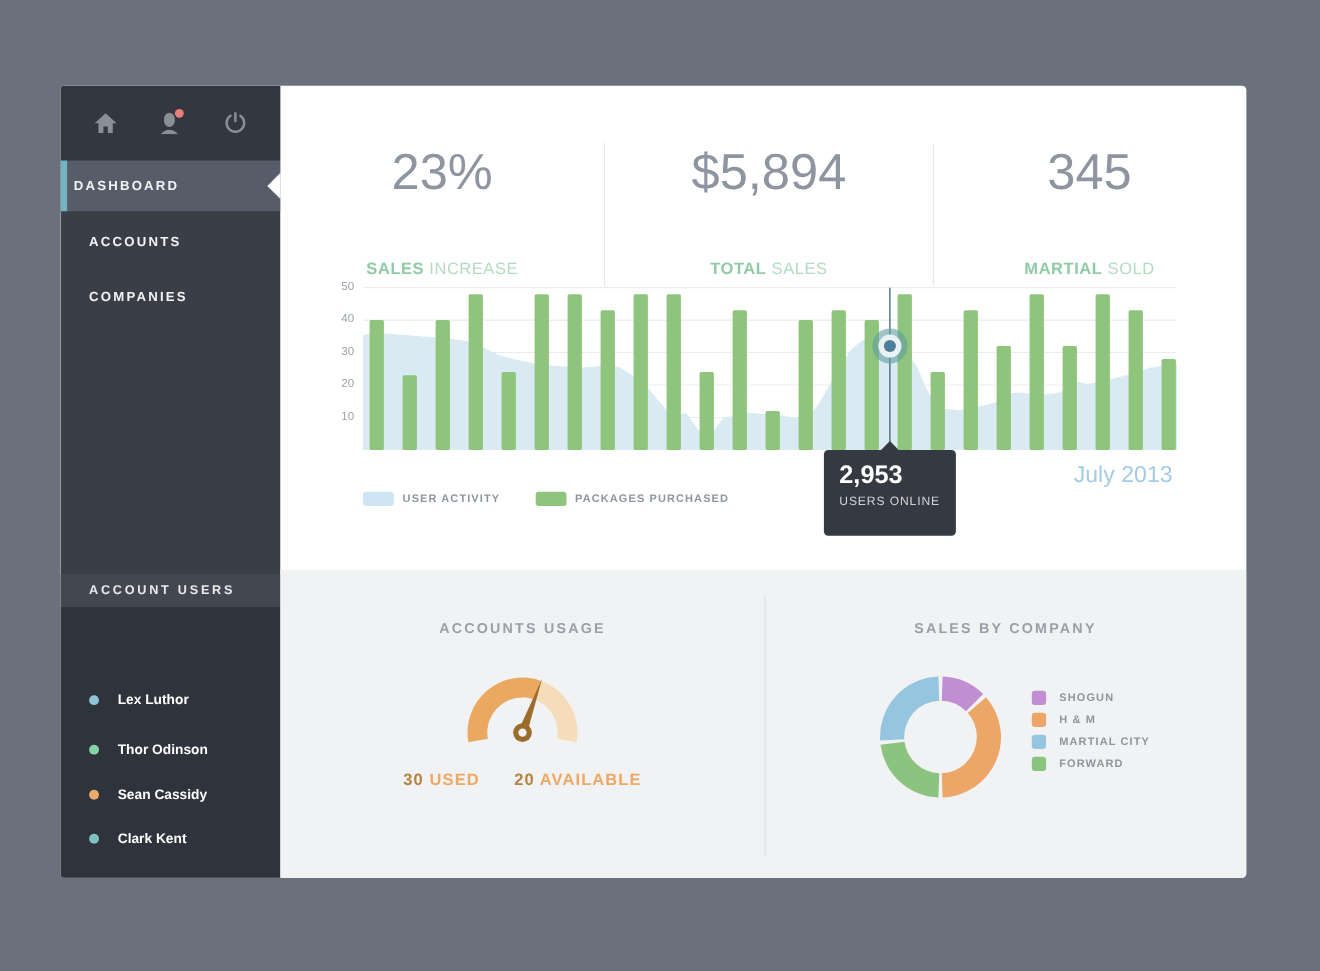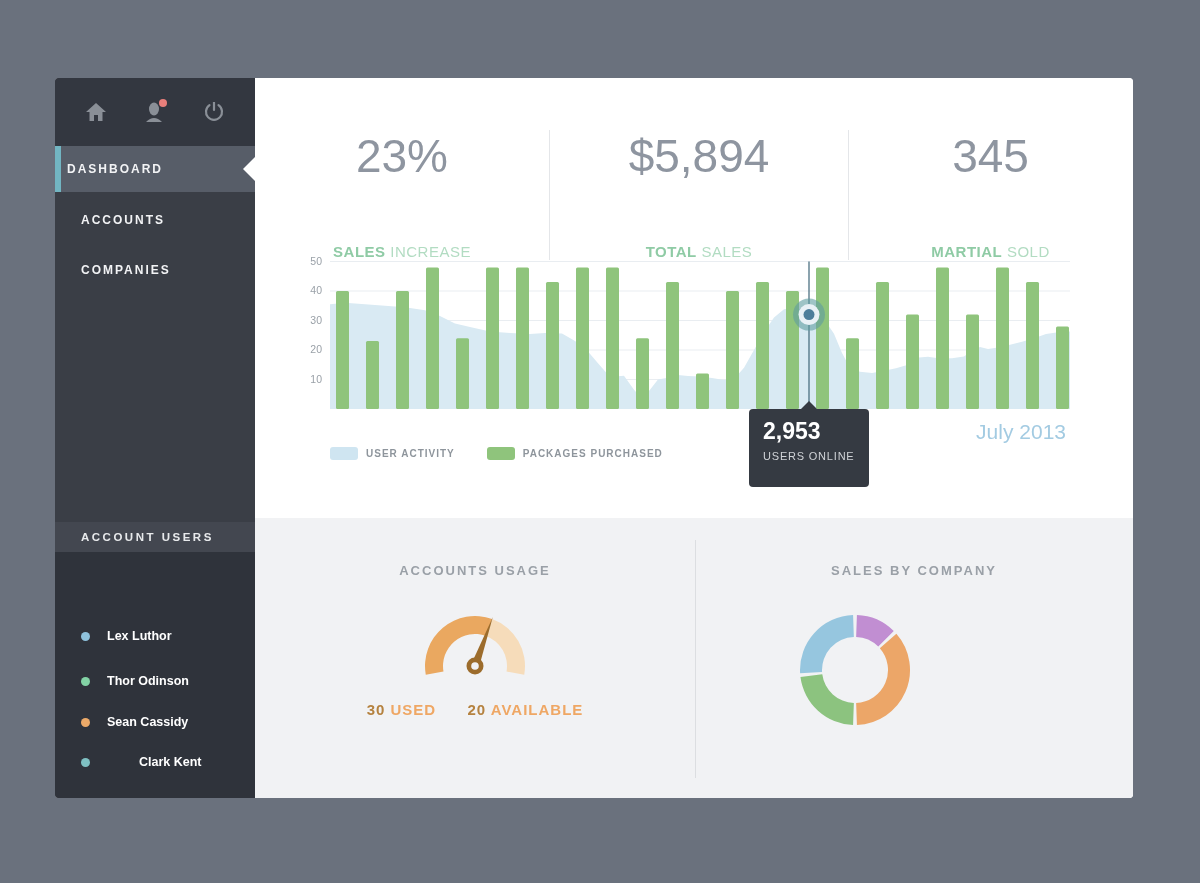--- a/index.html
+++ b/index.html
@@ -28,21 +28,21 @@
   .au-list { position:absolute; left:0; top:474px; width:200px; height:246px; background:#2f333b; }
   .au-row { position:absolute; left:0; width:200px; height:24px; display:flex; align-items:center; cursor:pointer; }
   .au-dot { width:9px; height:9px; border-radius:50%; margin-left:26px; }
   .au-name { margin-left:17px; color:#fff; font-size:12.5px; font-weight:bold; }
 
   
   .content { position:absolute; left:200px; top:0; width:878px; height:720px; background:#fff; }
 
   
   .stats { position:absolute; left:0; top:52px; width:878px; height:130px; display:flex; }
-  .stat { display:flex; flex-direction:column; align-items:center; justify-content:space-between; padding-top:2px; }
+  .stat { display:flex; flex-direction:column; align-items:center; justify-content:flex-start; padding-top:2px;gap:48px; }
   .stat-0 { width:294px; } .stat-1 { width:300px; border-left:1px solid #e4e6e9; border-right:1px solid #e4e6e9; } .stat-2 { width:283px; }
   .stat-num { font-size:46px; color:#8e95a0; font-weight:400; line-height:1.05; }
   .stat-lbl { margin-top:8px; font-size:15px; letter-spacing:0.5px; }
   .stat-lbl b { color:#8fcba5; font-weight:bold; }
   .stat-lbl span { color:#b2dcc2; }
 
   
   .chart-wrap { position:absolute; left:75px; top:180px; width:740px; height:151px; }
   .chart-wrap svg { position:absolute; left:0; top:0; overflow:visible; }
   .ytick { position:absolute; left:-30px; width:22px; text-align:right; font-size:10.5px; color:#9aa1a8; }
@@ -122,21 +122,21 @@
         <span class="au-name">Lex Luthor</span>
       </div>
       <div class="au-row" style="top:117px;">
         <div class="au-dot" style="background: rgb(131, 211, 165);"></div>
         <span class="au-name">Thor Odinson</span>
       </div>
       <div class="au-row" style="top:158px;">
         <div class="au-dot" style="background: rgb(236, 170, 105);"></div>
         <span class="au-name">Sean Cassidy</span>
       </div>
-      <div class="au-row" style="top:198px;gap:32px;">
+      <div class="au-row" style="top:198px;">
         <div class="au-dot" style="background: rgb(127, 192, 194);"></div>
         <span class="au-name">Clark Kent</span>
       </div>
     </div>
   </div>
 
   <div class="content">
 
     <div class="stats">
       <div class="stat stat-0">
@@ -233,16 +233,34 @@
         <span>AVAILABLE</span>
       </div>
 
       <div class="panel-title pt-right">SALES BY COMPANY</div>
       <svg id="donut-svg" width="114" height="114" viewBox="-57 -57 114 114">
           <path d="M1.92 -54.97 A55 55 0 0 1 38.75 -39.03 L23.25 -23.42 A33 33 0 0 0 1.15 -32.98 Z" fill="#c18ed2"></path>
           <path d="M41.38 -36.23 A55 55 0 0 1 1.92 54.97 L1.15 32.98 A33 33 0 0 0 24.83 -21.74 Z" fill="#eca668"></path>
           <path d="M-1.92 54.97 A55 55 0 0 1 -54.54 7.08 L-32.73 4.25 A33 33 0 0 0 -1.15 32.98 Z" fill="#8cc37f"></path>
           <path d="M-54.90 3.26 A55 55 0 0 1 -1.92 -54.97 L-1.15 -32.98 A33 33 0 0 0 -32.94 1.96 Z" fill="#96c6df"></path>
         </svg>
+      <div class="donut-legend">
+        <div class="dl-row">
+          <div class="dl-swatch" style="background: rgb(193, 142, 210);"></div>
+          <span class="dl-lbl">SHOGUN</span>
+        </div>
+        <div class="dl-row">
+          <div class="dl-swatch" style="background: rgb(236, 166, 104);"></div>
+          <span class="dl-lbl">H &amp; M</span>
+        </div>
+        <div class="dl-row">
+          <div class="dl-swatch" style="background: rgb(150, 198, 223);"></div>
+          <span class="dl-lbl">MARTIAL CITY</span>
+        </div>
+        <div class="dl-row">
+          <div class="dl-swatch" style="background: rgb(140, 195, 127);"></div>
+          <span class="dl-lbl">FORWARD</span>
+        </div>
+      </div>
     </div>
 
   </div>
 </div>
 
 </body></html>

